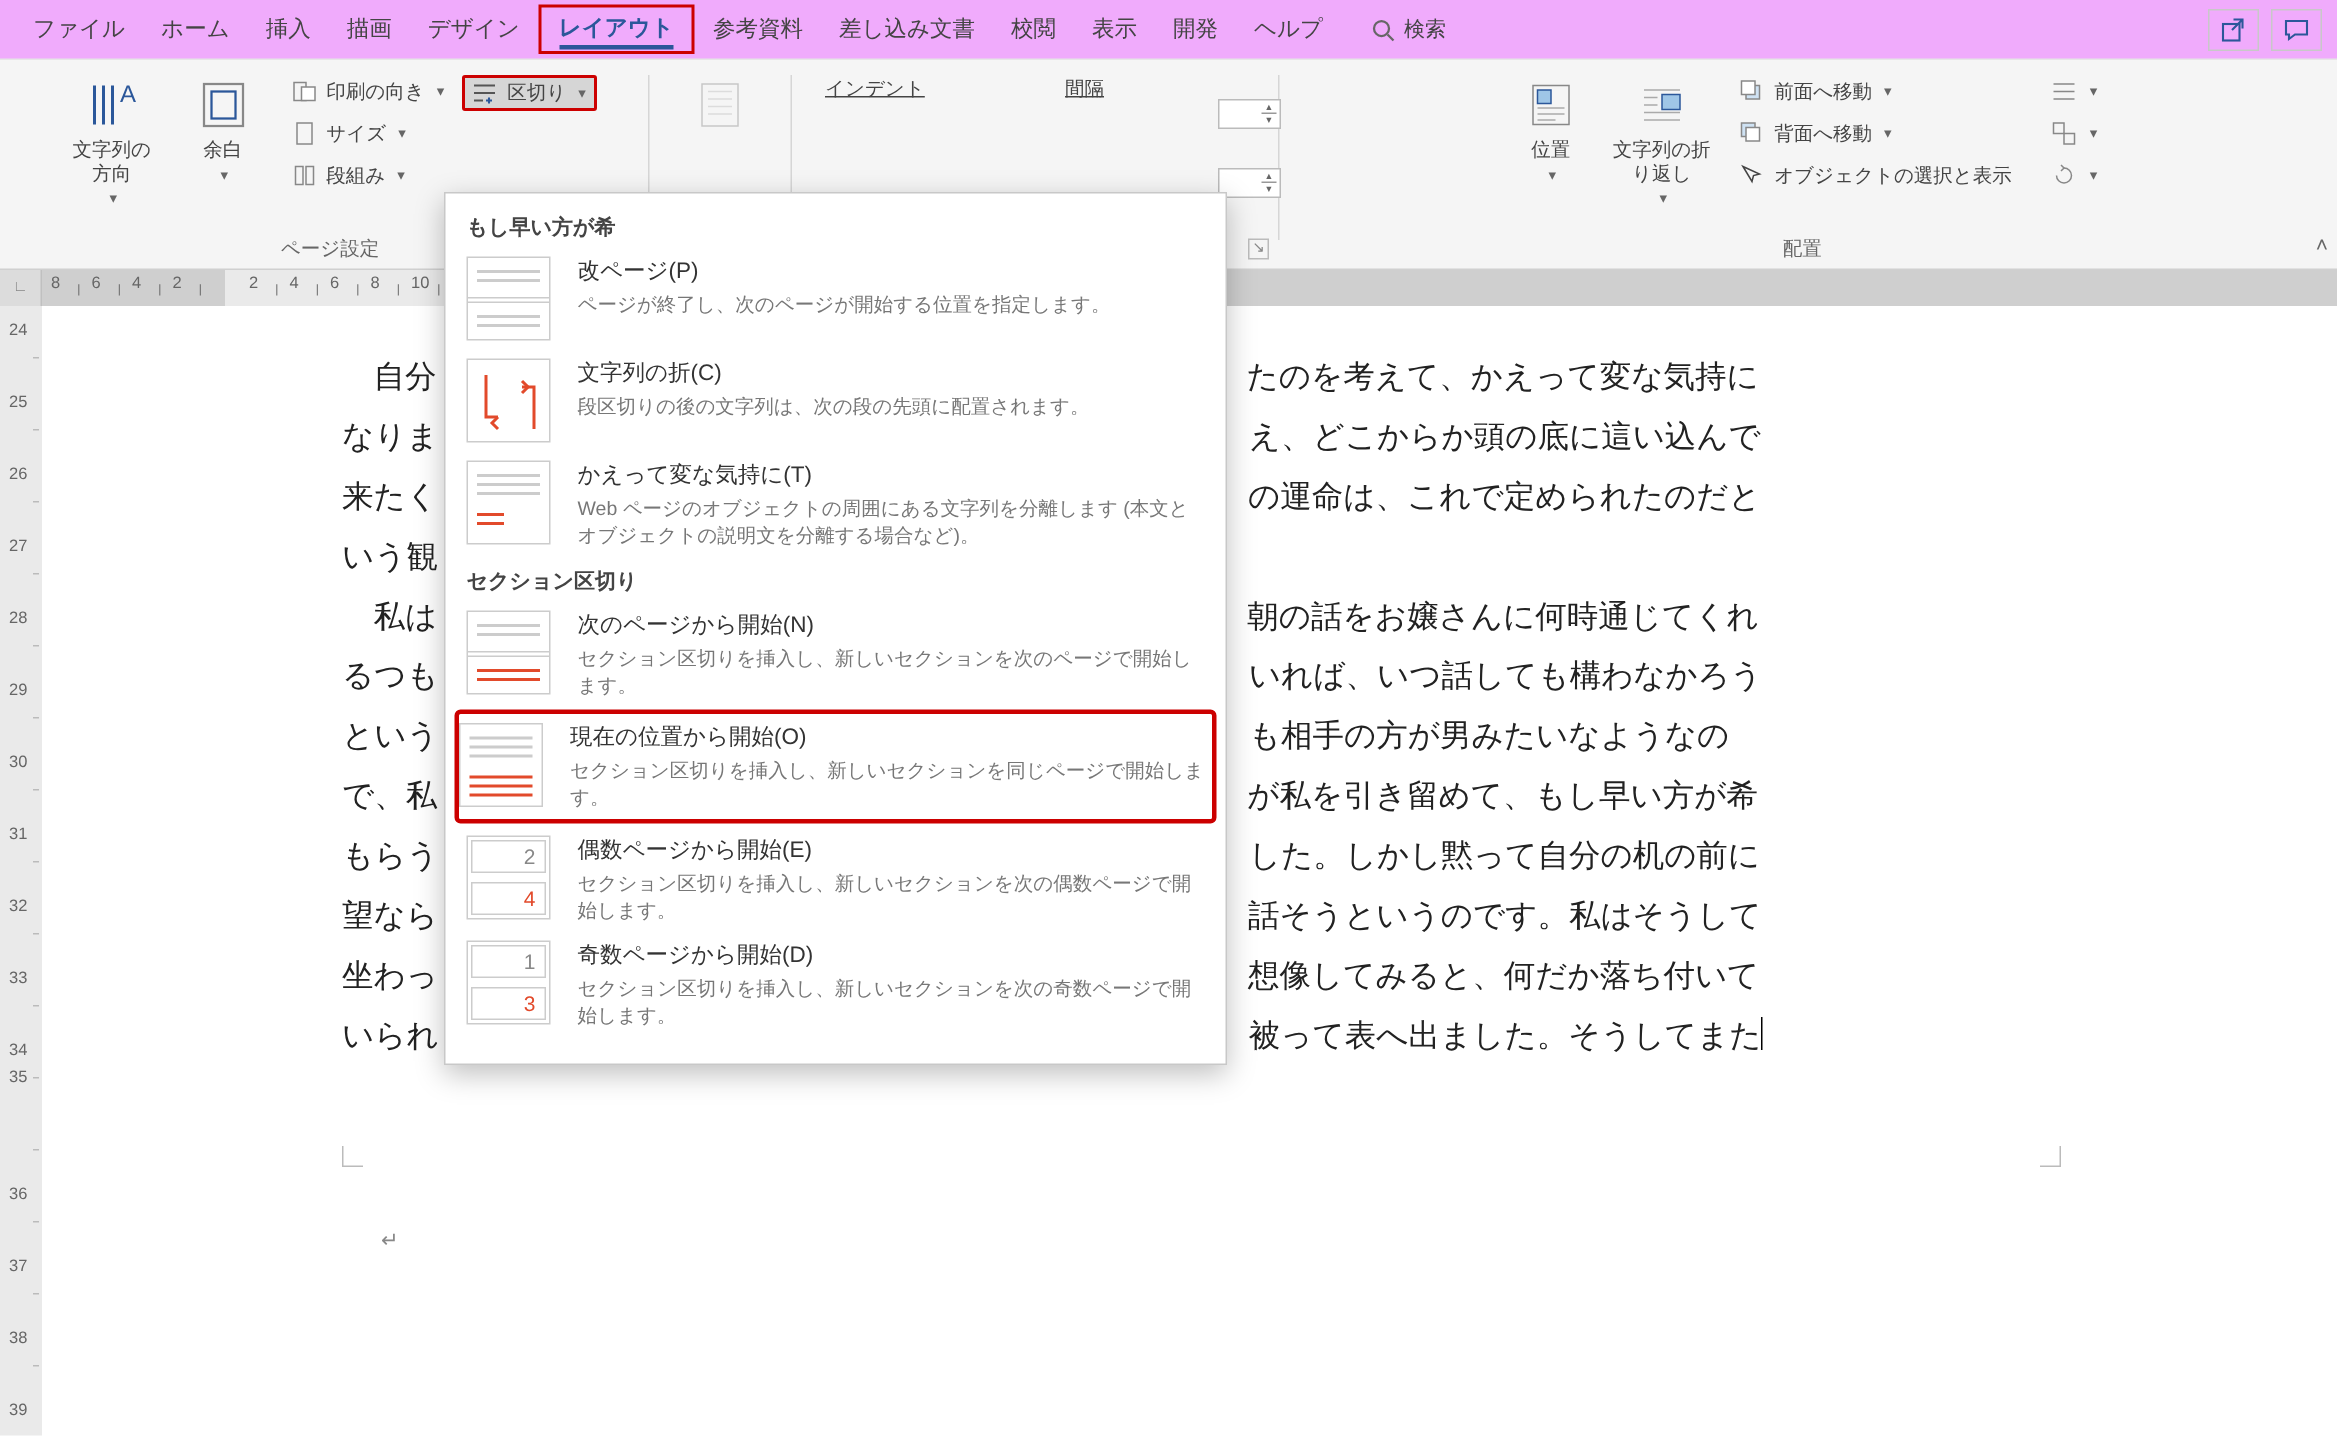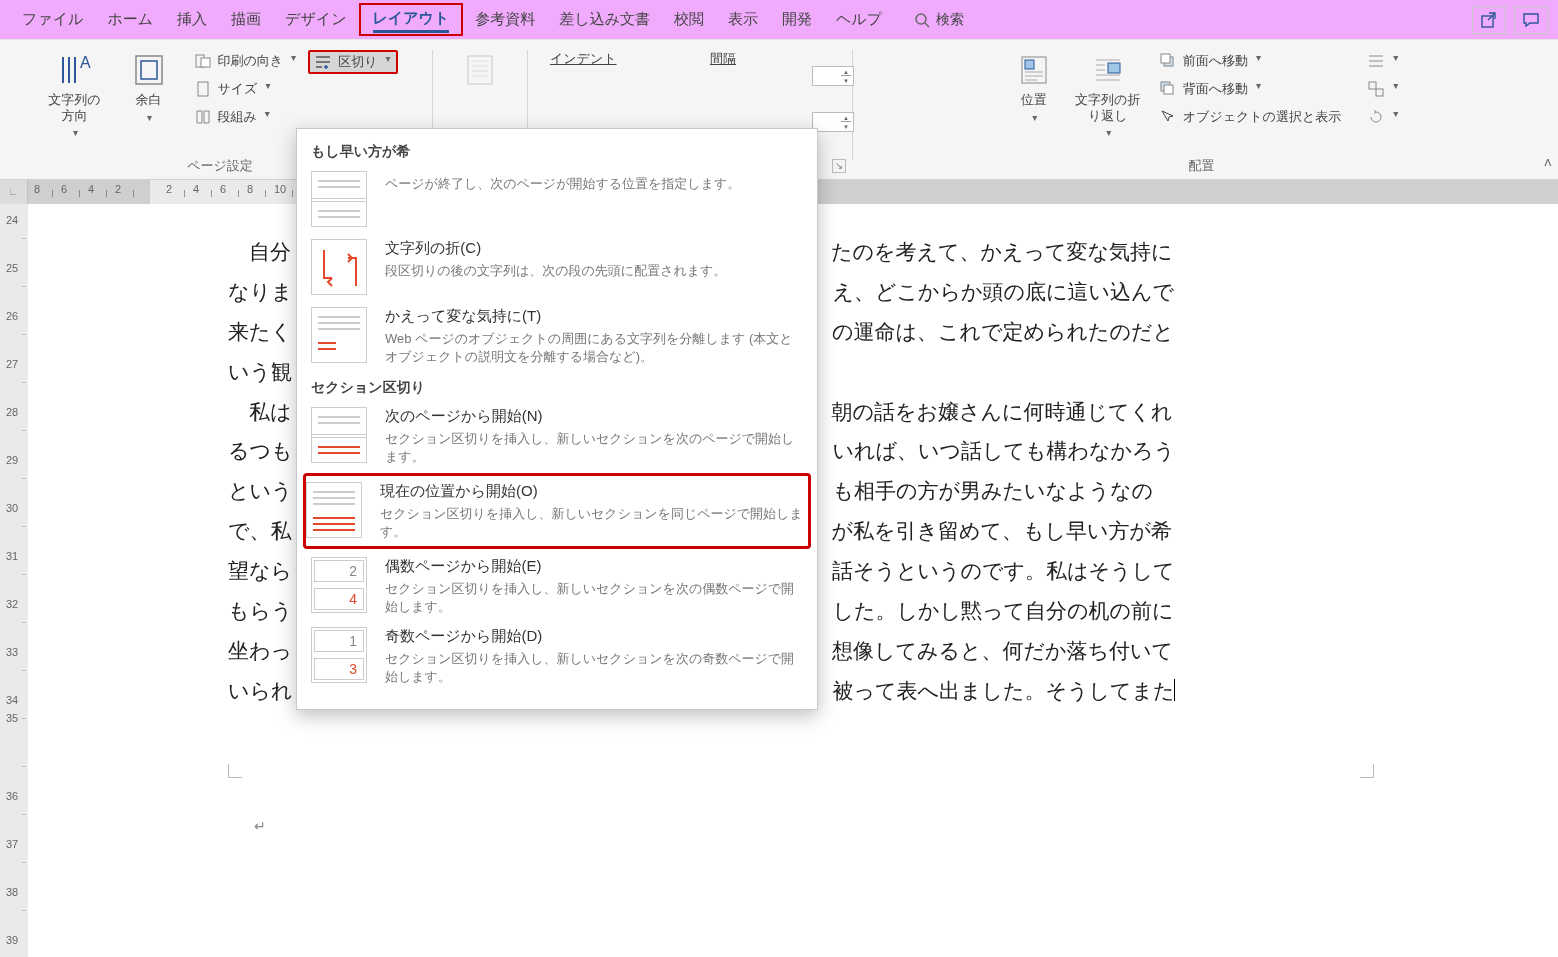--- a/index.html
+++ b/index.html
@@ -18,21 +18,21 @@
 
   
   .ribbon { display:flex; align-items:flex-start; background:#f5f5f5; border-bottom:1px solid #d0d0d0; height:140px; padding:6px 10px 0 10px; position:relative; }
   .group { display:flex; flex-direction:column; align-items:center; padding:0 10px; height:100%; position:relative; }
   .group .controls { display:flex; gap:8px; align-items:flex-start; }
   .group-label { position:absolute; bottom:4px; left:0; right:0; text-align:center; color:#666; font-size:13px; }
   .sep { width:1px; background:#d6d6d6; height:110px; margin:4px 2px 0 2px; }
   .bigbtn { display:flex; flex-direction:column; align-items:center; justify-content:flex-start; width:66px; padding-top:6px; gap:4px; color:#444; font-size:13px; text-align:center; line-height:1.2; }
   .bigbtn .ico { width:36px; height:36px; }
   .stack { display:flex; flex-direction:column; gap:6px; padding-top:4px; }
-  .smallbtn { display:flex; gap:6px; font-size:13px; color:#444; padding:2px 4px; }
+  .smallbtn { display:flex; align-items:center; gap:6px; font-size:13px; color:#444; padding:2px 4px; }
   .smallbtn .ico { width:18px; height:18px; flex:0 0 18px; }
   .dd { margin-left:2px; font-size:10px; color:#666; }
 
   .kugiri-hl { border: 2.5px solid #c00; background:#d6d6d6; border-radius:2px; padding:1px 6px 1px 4px !important; }
 
   .indent-block { display:flex; flex-direction:column; gap:30px; padding-top:4px; font-size:13px; color:#444; width:120px; }
   .spin { width:42px; height:20px; border:1px solid #bbb; background:#fff; display:inline-flex; align-items:center; justify-content:flex-end; padding-right:14px; position:relative; margin-left:4px; }
   .spin::after { content:""; position:absolute; right:2px; top:2px; bottom:2px; width:10px; background:linear-gradient(#999 0 0) 0 45%/100% 1px no-repeat; }
   .spinbtns{ position:absolute; right:1px; top:0; bottom:0; width:12px; display:flex; flex-direction:column;}
   .spinbtns span{ flex:1; font-size:7px; color:#666; text-align:center; line-height:9px;}
@@ -330,20 +330,21 @@
             <span style="top:8px"></span>
             <span style="top:14px"></span>
           </div>
           <div style="position:absolute;left:0;right:0;top:26px;height:4px;background:#fff;border-top:1px solid #ccc;border-bottom:1px solid #ccc;"></div>
           <div class="th-lines">
             <span style="top:38px"></span>
             <span style="top:44px"></span>
           </div>
         </div>
       <div class="txt">
+          <div class="ttl">改ページ(P)</div>
           <div class="desc">ページが終了し、次のページが開始する位置を指定します。</div>
         </div>
     </div>
 
     <div class="dd-item">
       <div class="thumb">
           <svg width="56" height="56">
             <path d="M12 10v28h8M44 46V18h-8" fill="none" stroke="#e24a2b" stroke-width="2"></path>
             <path d="M20 38l-4 4 4 4M36 14l4 4-4 4" fill="none" stroke="#e24a2b" stroke-width="2"></path>
           </svg>
@@ -544,22 +545,22 @@
   <div class="page">
     <div class="paper">
       <p><span>　自分</span><span style="display:inline-block;width:540px"></span><span>たのを考えて、かえって変な気持に</span></p>
       <p><span>なりま</span><span style="display:inline-block;width:540px"></span><span>え、どこからか頭の底に這い込んで</span></p>
       <p><span>来たく</span><span style="display:inline-block;width:540px"></span><span>の運命は、これで定められたのだと</span></p>
       <p><span>いう観</span></p>
       <p><span>　私は</span><span style="display:inline-block;width:540px"></span><span>朝の話をお嬢さんに何時通じてくれ</span></p>
       <p><span>るつも</span><span style="display:inline-block;width:540px"></span><span>いれば、いつ話しても構わなかろう</span></p>
       <p><span>という</span><span style="display:inline-block;width:540px"></span><span>も相手の方が男みたいなようなの</span></p>
       <p><span>で、私</span><span style="display:inline-block;width:540px"></span><span>が私を引き留めて、もし早い方が希</span></p>
+      <p><span>もらう</span><span style="display:inline-block;width:540px"></span><span>した。しかし黙って自分の机の前に</span></p>
       <p><span>望なら</span><span style="display:inline-block;width:540px"></span><span>話そうというのです。私はそうして</span></p>
-      <p><span>もらう</span><span style="display:inline-block;width:540px"></span><span>した。しかし黙って自分の机の前に</span></p>
       <p><span>坐わっ</span><span style="display:inline-block;width:540px"></span><span>想像してみると、何だか落ち付いて</span></p>
       <p><span>いられ</span><span style="display:inline-block;width:540px"></span><span>被って表へ出ました。そうしてまた</span><span class="cursor-bar"></span></p>
     </div>
     <div style="position:absolute;left:200px;right:184px;top:540px;height:1px;"></div>
     <div style="position:absolute;left:200px;top:560px;width:14px;height:14px;border-left:1px solid #bbb;border-bottom:1px solid #bbb;"></div>
     <div style="position:absolute;right:184px;top:560px;width:14px;height:14px;border-right:1px solid #bbb;border-bottom:1px solid #bbb;"></div>
     <div style="position:absolute;left:226px;top:614px;font-family:serif;color:#888;">↵</div>
   </div>
 </div>
 

